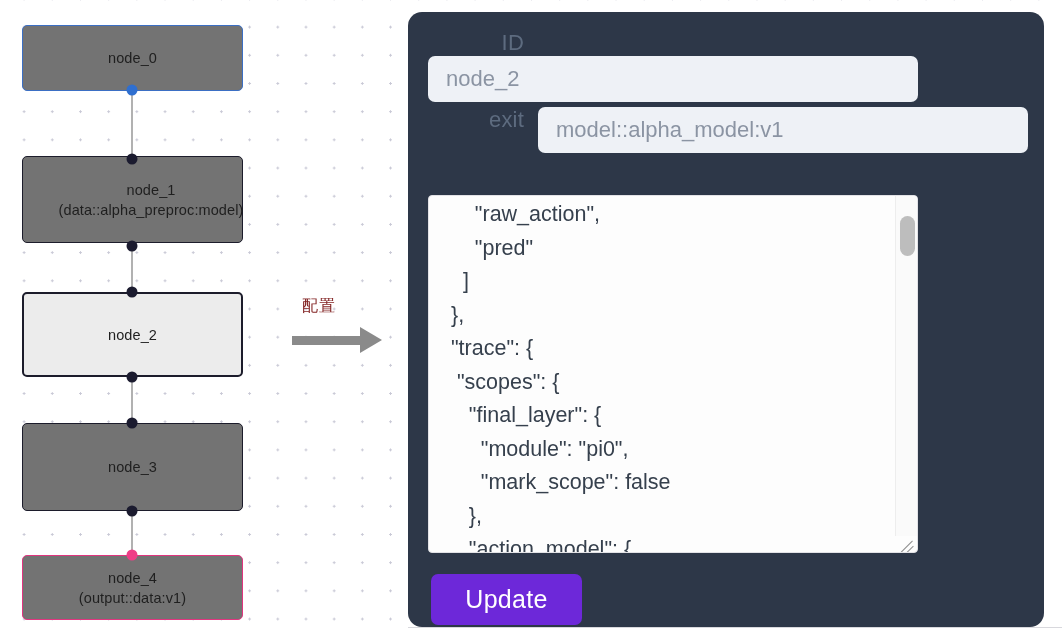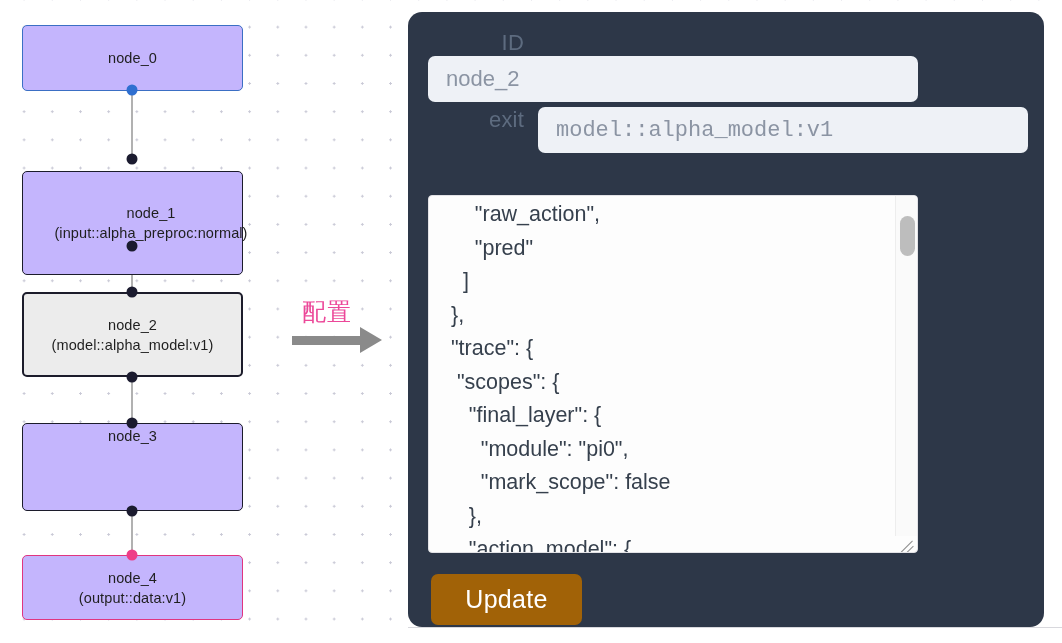--- a/index.html
+++ b/index.html
@@ -25,21 +25,21 @@
     width: 1062px; height: 643px;
     background-color: #ffffff;
     background-image: radial-gradient(circle, #c9c9d6 1.1px, rgba(255,255,255,0) 1.2px);
     background-size: 28.2px 28.2px;
     background-position: 10px 13px;
   }
 
   
   .node {
     position: absolute;
-    background: #c4b5fd;
+    background: #737373;
     border: 1.5px solid #1c1c2b;
     border-radius: 5px;
     display: flex;
     flex-direction: column;
     align-items: center;
     justify-content: center;
     text-align: center;
     color: #1f1f1f;
     font-size: 14.5px;
     line-height: 20px;
@@ -74,22 +74,22 @@
 
   
   #transition {
     position: absolute;
     left: 288px; top: 296px;
     width: 104px; height: 62px;
   }
   #transition .caption {
     position: absolute;
     left: 14px; top: 0;
-    font-size: 24px;
-    color: #ec4899;
+    font-size: 16px;
+    color: #7f1d1d;
     font-family: "DejaVu Sans", sans-serif;
     letter-spacing: 1px;
   }
   #transition .arrow-shaft {
     position: absolute;
     left: 4px; top: 40px;
     width: 72px; height: 9px;
     background: #8a8a8a;
   }
   #transition .arrow-head {
@@ -194,21 +194,21 @@
     transform-origin: center;
   }
   .resize-grip i:nth-child(1) { width: 16px; right: 1px; bottom: 4px; }
   .resize-grip i:nth-child(2) { width: 10px; right: 1px; bottom: 1px; }
 
   
   #update-button {
     position: absolute;
     left: 23px; top: 562px;
     width: 151px; height: 51px;
-    background: #a16207;
+    background: #6d28d9;
     color: #ffffff;
     border: none;
     border-radius: 7px;
     font-size: 25px;
     font-family: "Liberation Sans", sans-serif;
     letter-spacing: .3px;
     text-align: center;
     line-height: 45px;
     padding: 0;
     cursor: pointer;
@@ -238,35 +238,34 @@
   <div class="edge" style="left:132px; top:90px; height:69px;"></div>
   <div class="edge" style="left:132px; top:246px; height:46px;"></div>
   <div class="edge" style="left:132px; top:377px; height:46px;"></div>
   <div class="edge" style="left:132px; top:511px; height:44px;"></div>
 
   <div class="node input-node" style="left:22px; top:25px; width:221px; height:66px;">
     <span class="line">node_0</span>
   </div>
   <div class="handle blue" style="left:132px; top:90px;"></div>
 
-  <div class="node" style="left:22px; top:171px; width:221px; height:104px;padding-left:43px;">
+  <div class="node" style="left:22px; top:156px; width:221px; height:87px;padding-left:43px;">
     <span class="line">node_1</span>
-    <span class="line wrapped">(input::alpha_preproc:normal)</span>
+    <span class="line wrapped">(data::alpha_preproc:model)</span>
   </div>
   <div class="handle" style="left:132px; top:159px;"></div>
   <div class="handle" style="left:132px; top:246px;"></div>
 
   <div class="node selected" style="left:22px; top:292px; width:221px; height:85px;">
     <span class="line">node_2</span>
-    <span class="line wrapped">(model::alpha_model:v1)</span>
   </div>
   <div class="handle" style="left:132px; top:292px;"></div>
   <div class="handle" style="left:132px; top:377px;"></div>
 
-  <div class="node" style="left:22px; top:423px; width:221px; height:88px;justify-content:space-between;">
+  <div class="node" style="left:22px; top:423px; width:221px; height:88px;">
     <span class="line">node_3</span>
   </div>
   <div class="handle" style="left:132px; top:423px;"></div>
   <div class="handle" style="left:132px; top:511px;"></div>
 
   <div class="node output-node" style="left:22px; top:555px; width:221px; height:65px;">
     <span class="line">node_4</span>
     <span class="line">(output::data:v1)</span>
   </div>
   <div class="handle pink" style="left:132px; top:555px;"></div>
@@ -279,21 +278,21 @@
 
   <div id="inspector">
 
     <div class="form-row" style="left:20px; top:18px;flex-direction:column;">
       <div class="field-label">ID</div>
       <input class="text-input" style="width: 490px;" value="node_2">
     </div>
 
     <div class="form-row" style="left:20px; top:95px;">
       <div class="field-label">exit</div>
-      <input class="text-input" style="width: 490px; font-family: Liberation Mono, monospace;" value="model::alpha_model:v1">
+      <input class="text-input" style="width: 490px;" value="model::alpha_model:v1">
     </div>
 
     <div class="form-row" id="config-row">
       <div class="config-wrap">
         <textarea class="config-text" spellcheck="false" style="">      "raw_action",
       "pred"
     ]
   },
   "trace": {
    "scopes": {

